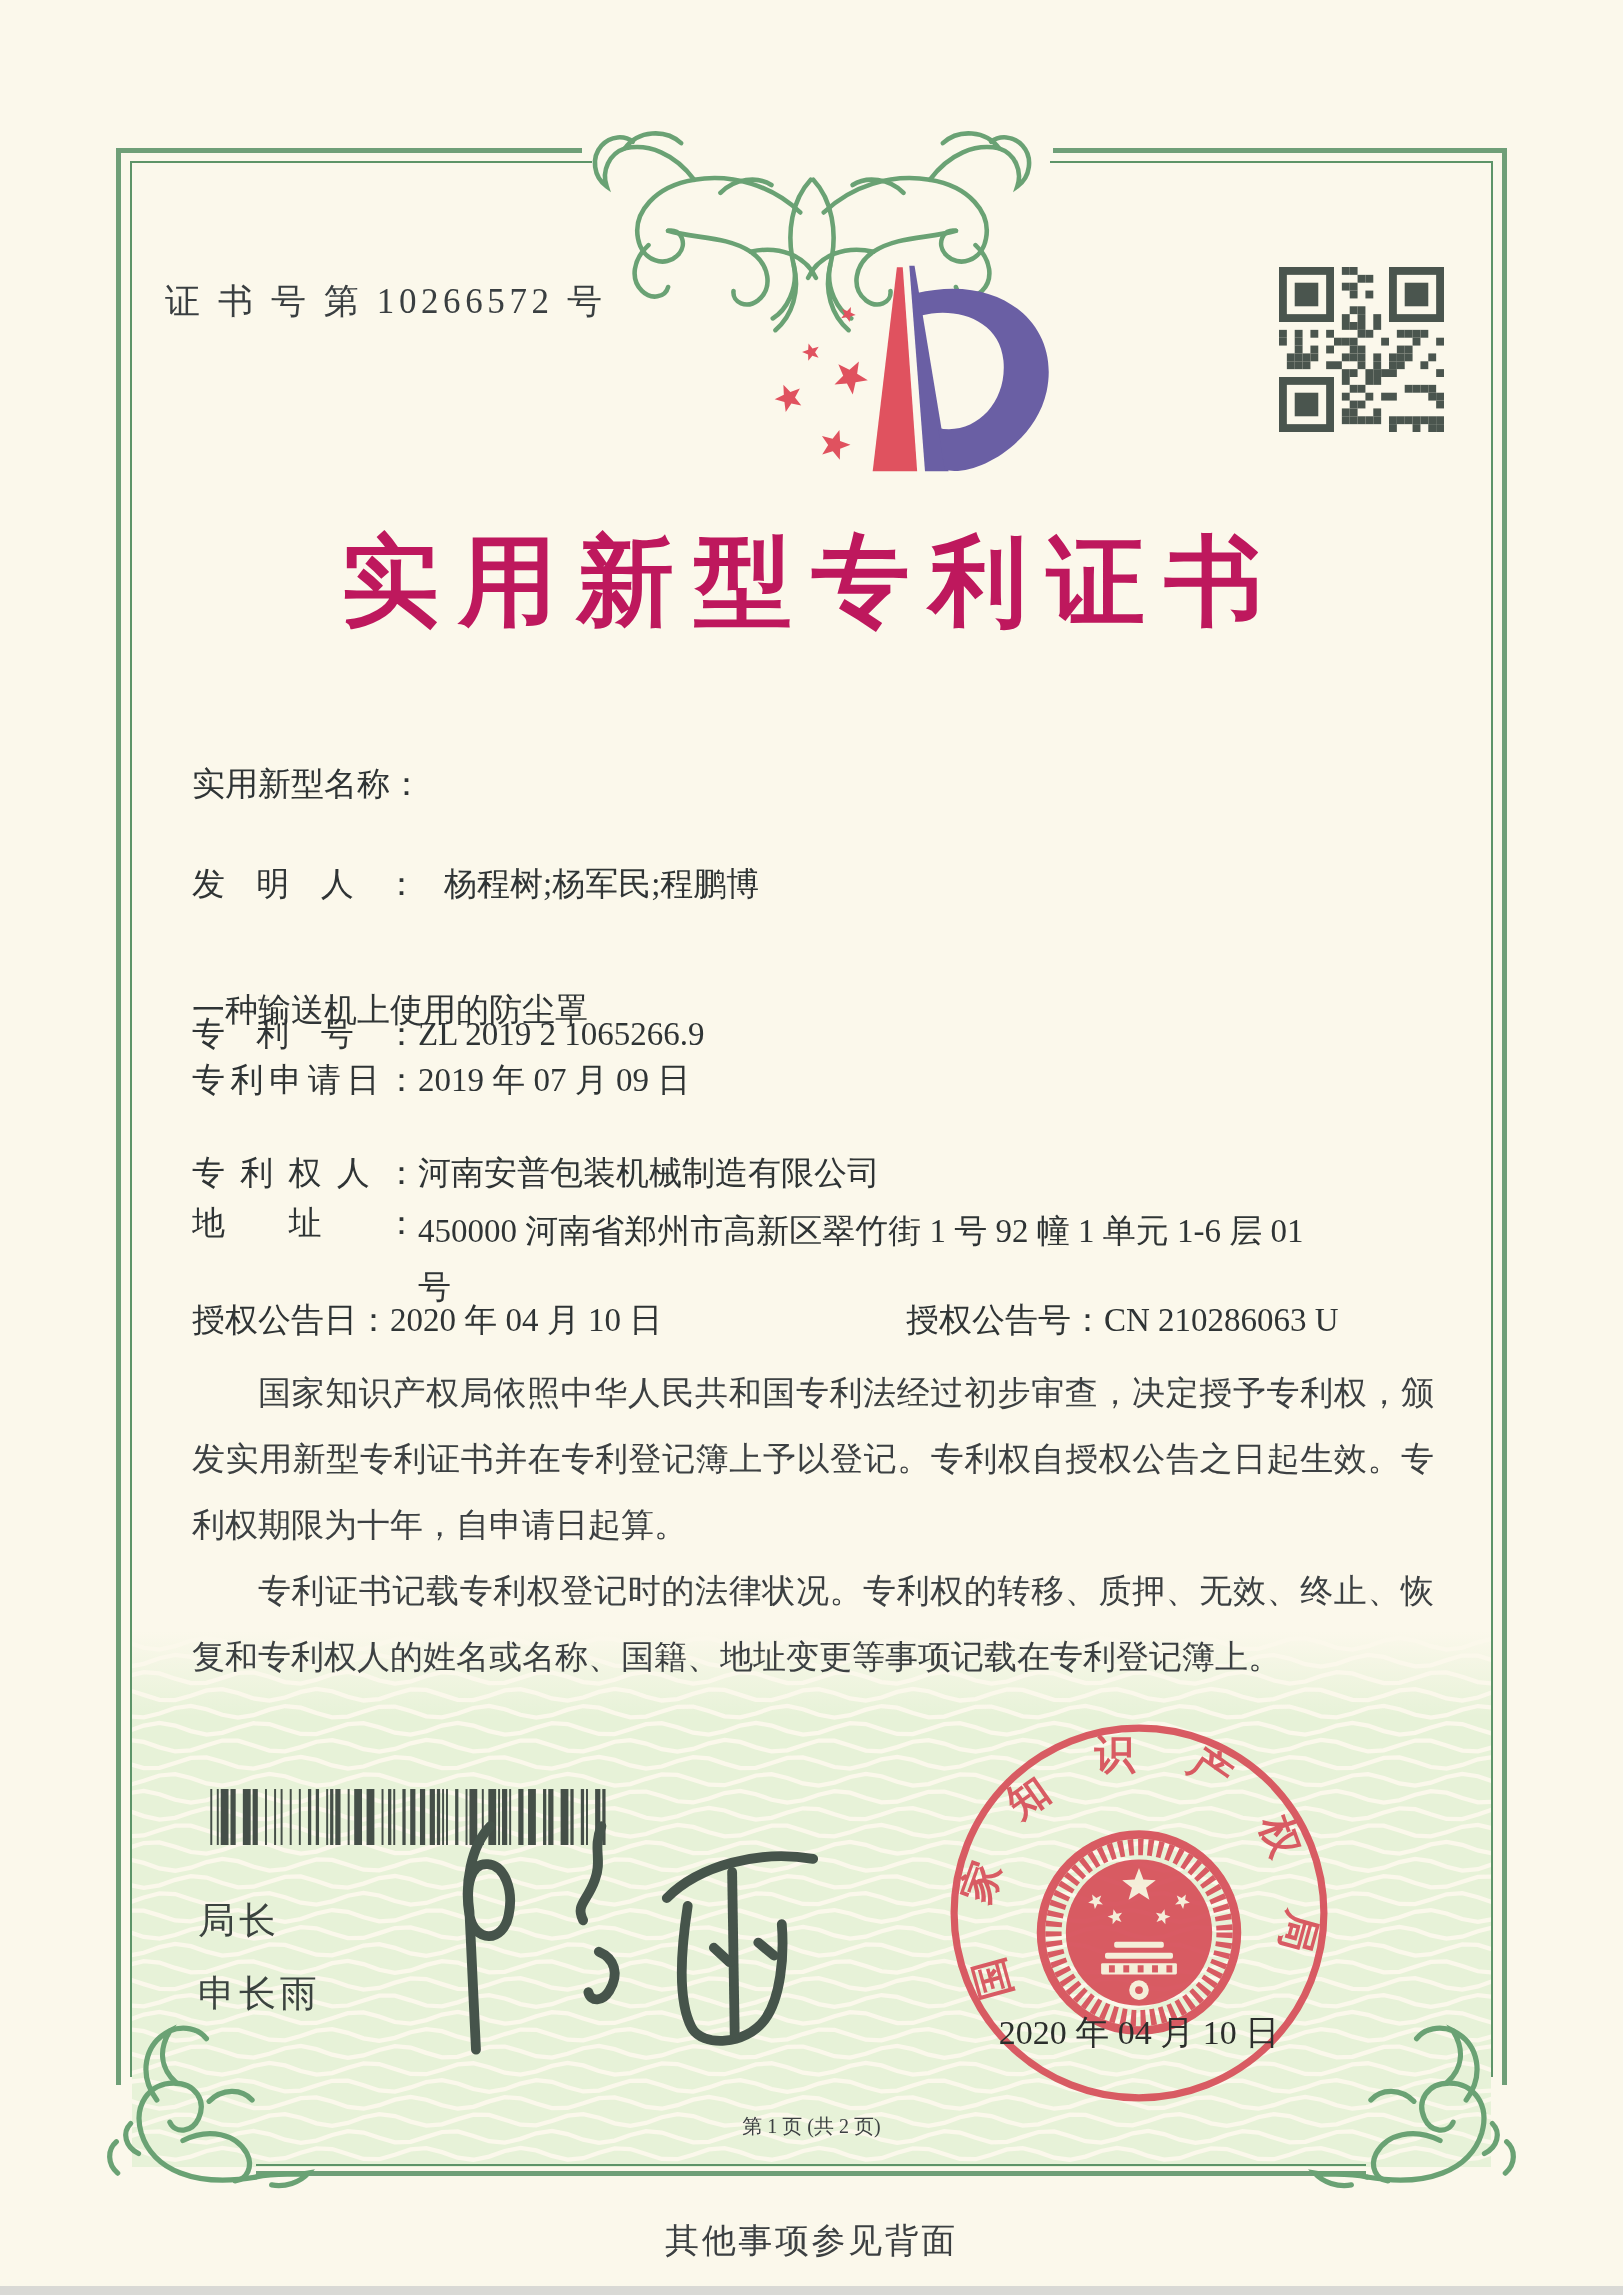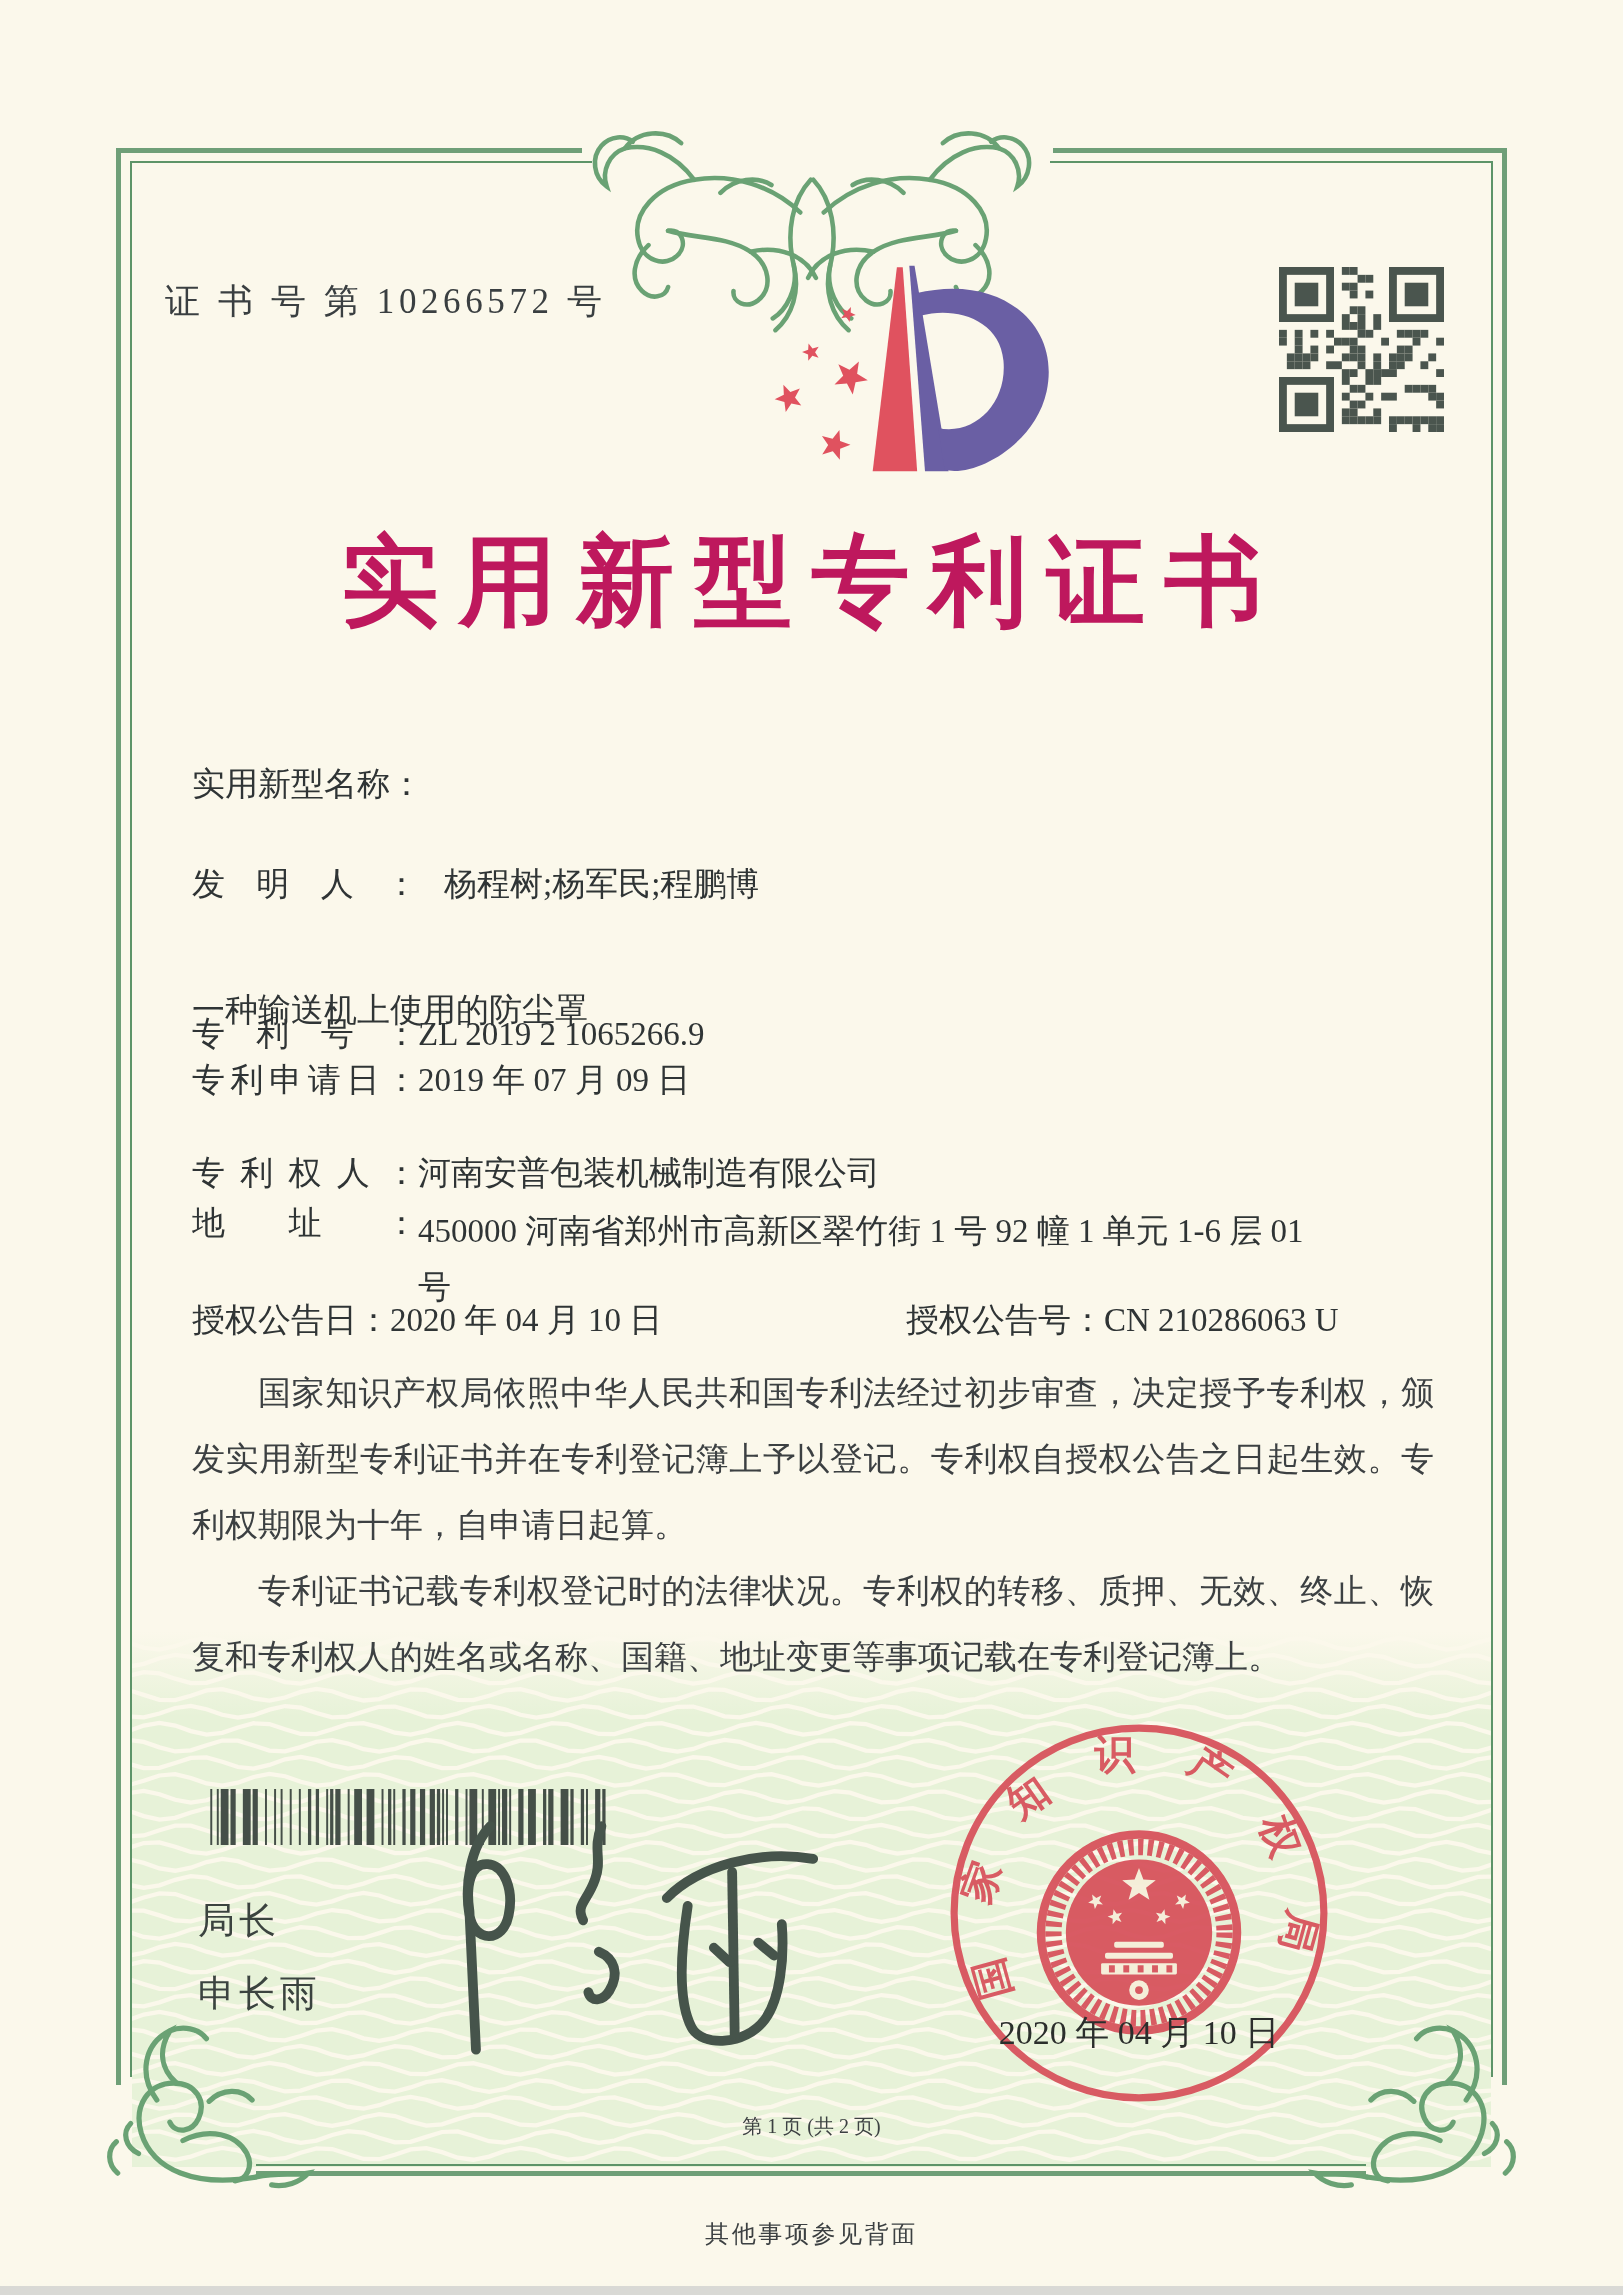--- a/index.html
+++ b/index.html
@@ -18,21 +18,21 @@
   .row .value{flex:1;color:#2f3435;}
   .row.natural .label{flex:0 0 auto;text-align-last:auto;margin-right:0px;}
   .addr .value span{display:block;line-height:56px;}
   .paras{position:absolute;left:192px;right:189px;top:1332px;font-size:33px;line-height:66px;
          text-align:justify;color:#3c4042;}
   .paras p{margin:0;text-indent:2em;}
   .signer-title{position:absolute;left:198px;top:1868px;font-size:37px;color:#3b433f;letter-spacing:3.9px;}
   .signer-name{position:absolute;left:198px;top:1941px;font-size:37px;color:#3b433f;letter-spacing:3.9px;}
   .seal-date{position:absolute;left:956px;top:1982px;width:366px;text-align:center;font-size:34px;color:#2b2e2c;z-index:6;}
   .page-info{position:absolute;left:0;top:2085px;width:100%;text-align:center;font-size:20px;color:#3c4042;z-index:3;}
-  .back-note{position:absolute;left:0;top:2190px;width:100%;text-align:center;font-size:24px;color:#3c4042;letter-spacing:2.6px;}
+  .back-note{position:absolute;left:0;top:2190px;width:100%;text-align:center;font-size:34px;color:#3c4042;letter-spacing:2.6px;}
   .scan-strip{position:absolute;left:0;bottom:0;width:100%;height:37px;background:#d9d9d5;}
   svg{display:block;}
 </style>
 </head>
 <body>
 
 <div class="page">
 
   <svg id="waves" class="abs" style="left:132px;top:1604px;" width="1359" height="535" viewBox="0 0 2078 818">
     <defs>

